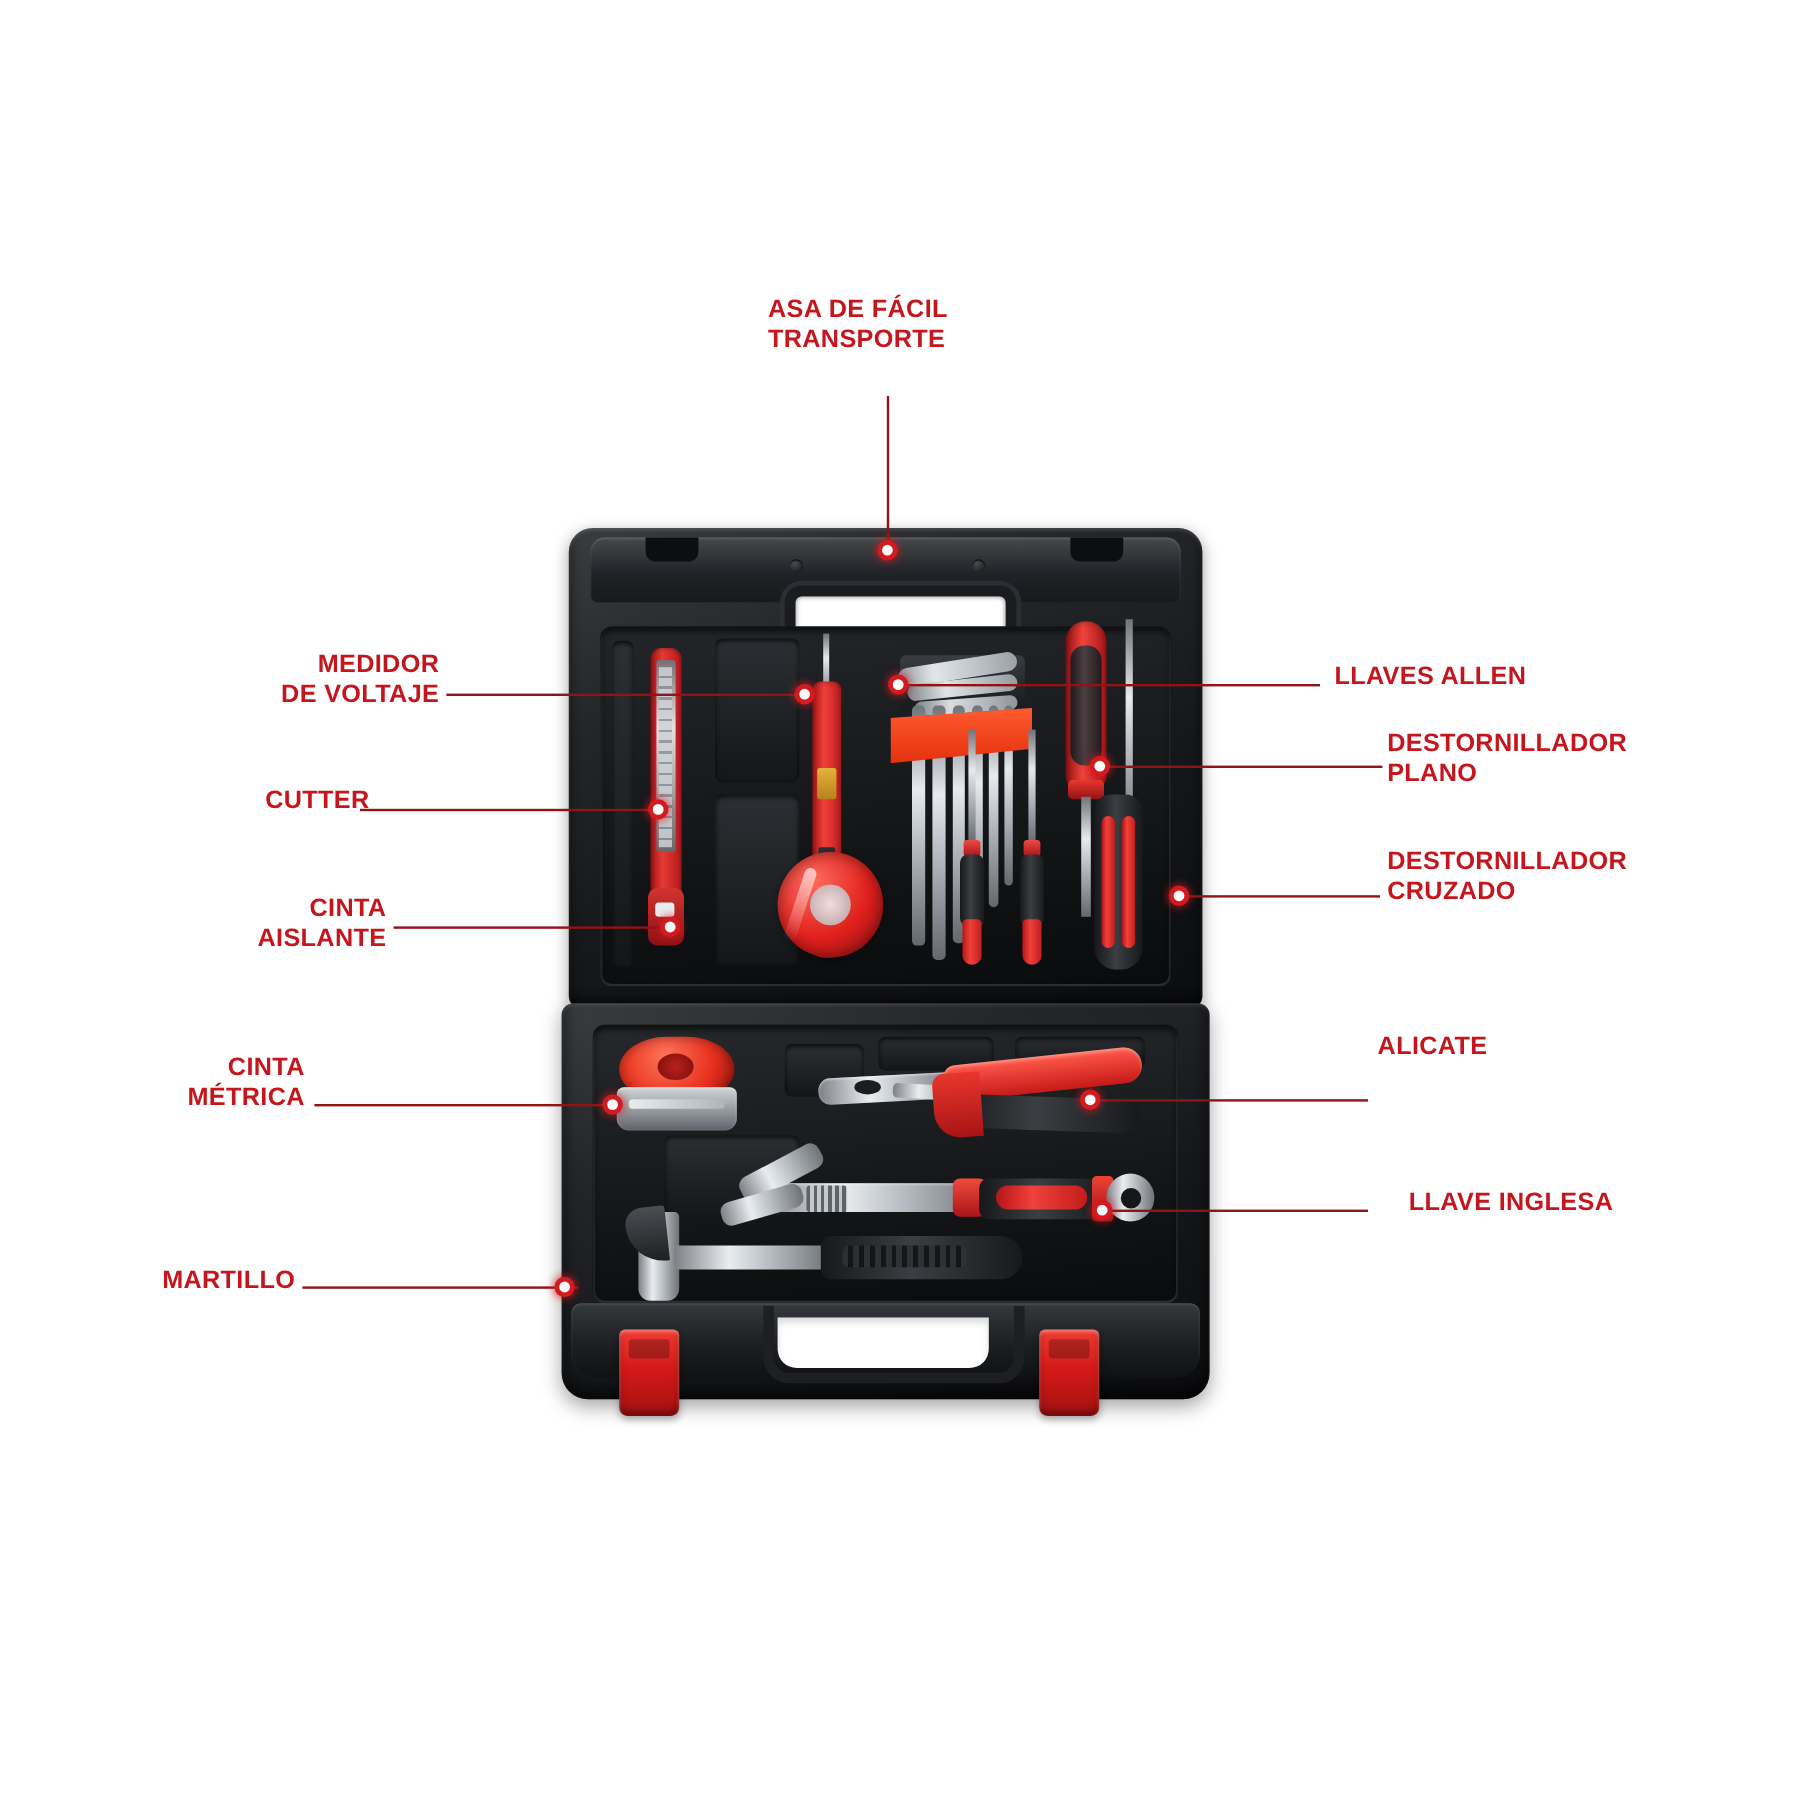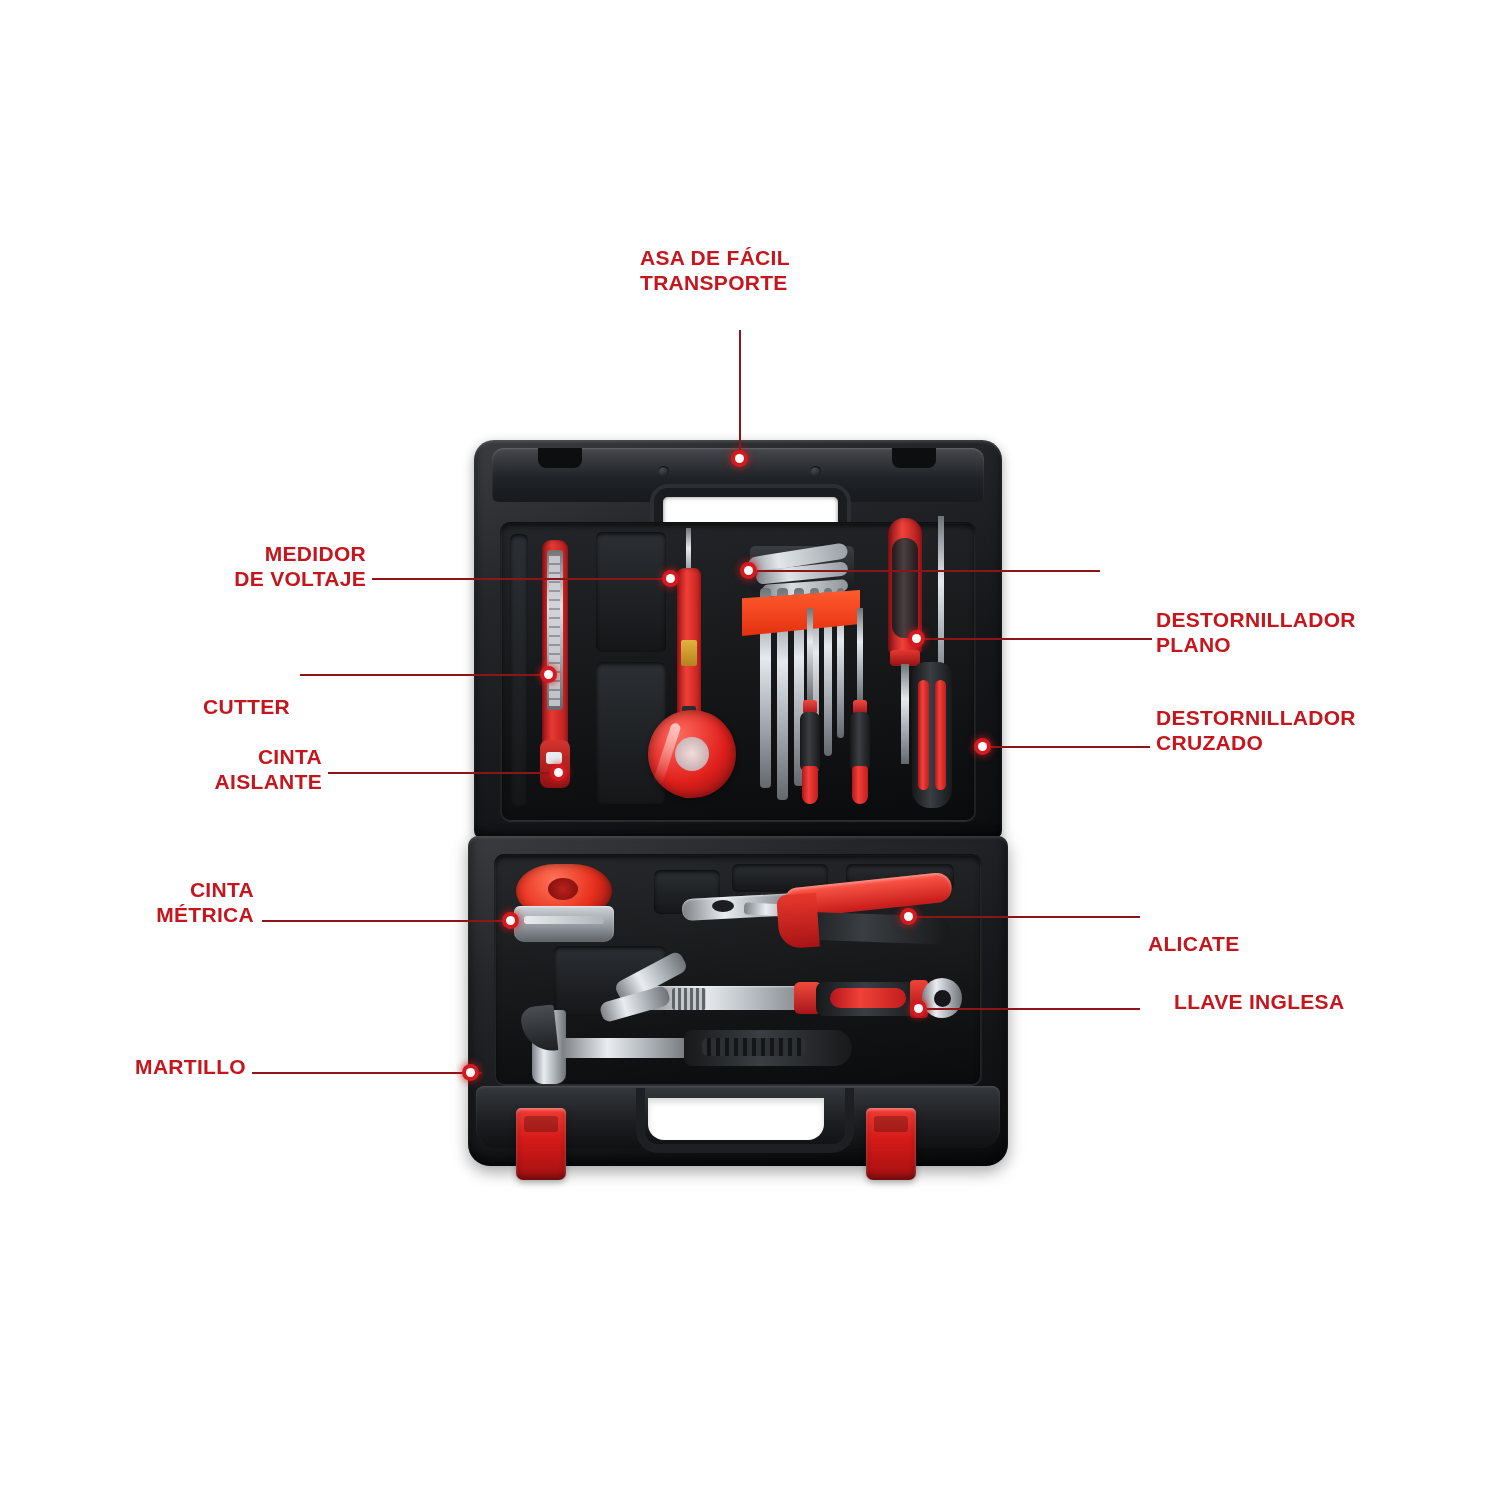--- a/index.html
+++ b/index.html
@@ -404,34 +404,35 @@
 
   <div class="lead" style="left:918px;top:1008px;width:222px;"></div>
   <div class="dot" style="left:910px;top:1000px;"></div>
 
   <div class="label l" style="left:640px;top:246px;width:400px;">ASA DE FÁCIL
 TRANSPORTE</div>
 
   <div class="label r" style="left:0px;top:542px;width:366px;">MEDIDOR
 DE VOLTAJE</div>
 
-  <div class="label r" style="left:0px;top:655px;width:290px;margin-top:40px;">CUTTER</div>
+  <div class="label r" style="left:18px;top:655px;width:290px;">CUTTER</div>
 
   <div class="label r" style="left:0px;top:745px;width:322px;">CINTA
 AISLANTE</div>
 
   <div class="label r" style="left:0px;top:878px;width:254px;">CINTA
 MÉTRICA</div>
 
   <div class="label r" style="left:0px;top:1055px;width:246px;">MARTILLO</div>
 
+  <div class="label l" style="left:1112px;top:552px;width:380px;">LLAVES ALLEN</div>
 
   <div class="label l" style="left:1156px;top:608px;width:344px;">DESTORNILLADOR
 PLANO</div>
 
   <div class="label l" style="left:1156px;top:706px;width:344px;">DESTORNILLADOR
 CRUZADO</div>
 
-  <div class="label l" style="left:1148px;top:932px;width:330px;">ALICATE</div>
+  <div class="label l" style="left:1148px;top:860px;width:330px;">ALICATE</div>
 
   <div class="label l" style="left:1148px;top:990px;width:350px;margin-left:26px;">LLAVE INGLESA</div>
 
 </div>
 
 </body></html>

